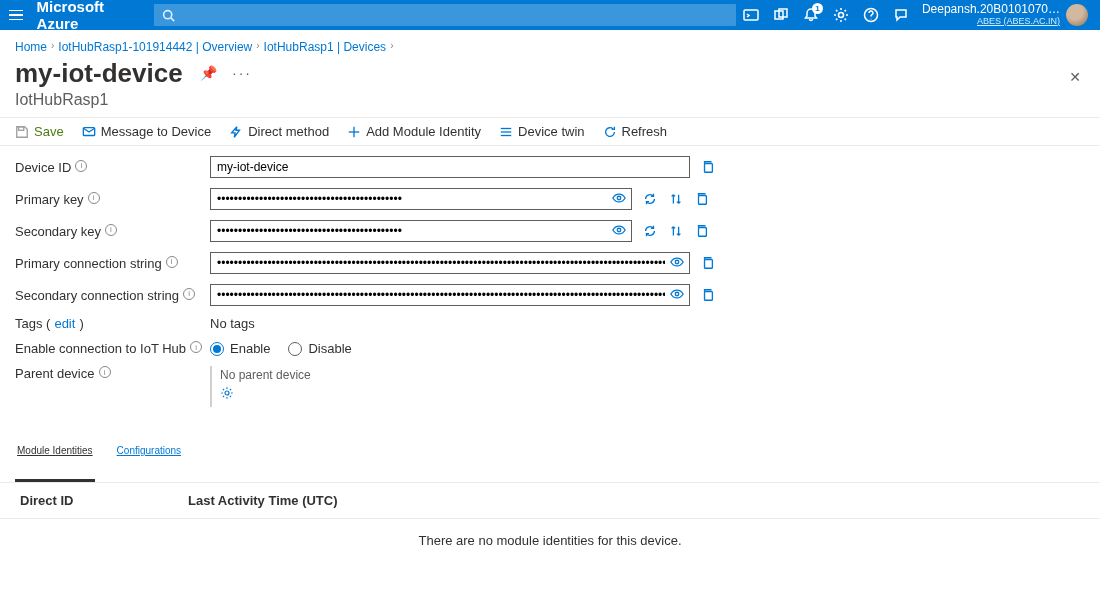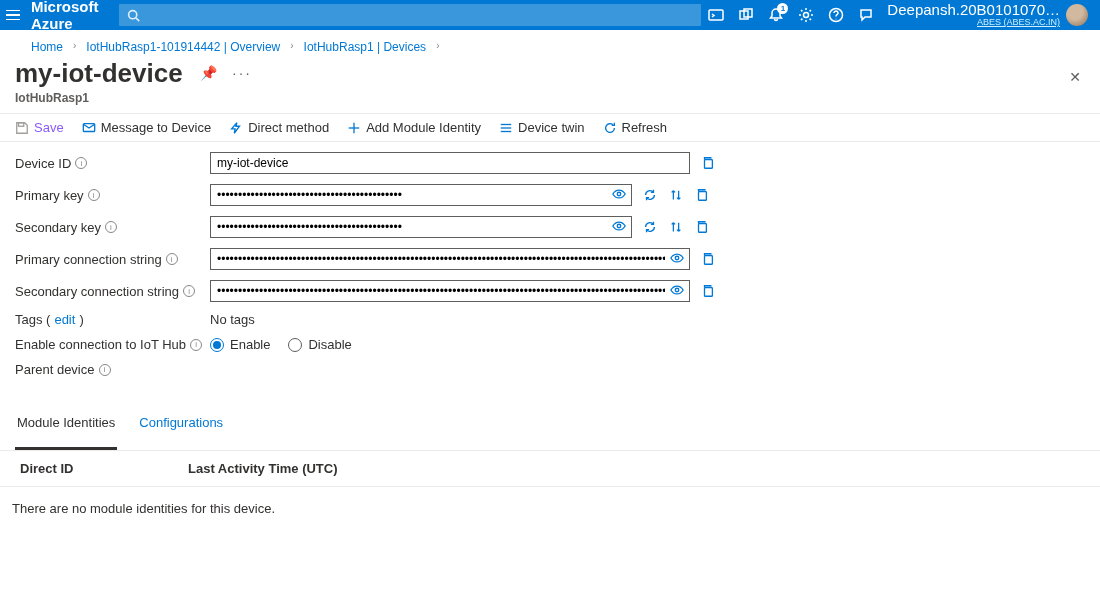--- a/index.html
+++ b/index.html
@@ -13,49 +13,49 @@
 .search-wrap { flex: 0 0 582px; height: 22px; background: #3a97db; display: flex; align-items: center; border-radius: 1px; padding: 0 8px; }
 .search-wrap svg { width: 13px; height: 13px; fill: none; stroke: #dbeeff; stroke-width: 2; margin-right: 6px; }
 .search-wrap input { background: transparent; border: none; outline: none; color: #fff; font-size: 12px; width: 100%; }
 .search-wrap input::placeholder { color: #dbeeff; font-style: italic; }
 .top-right { margin-left: auto; display: flex; align-items: center; gap: 0; }
 .top-icon { width: 30px; height: 30px; display: flex; align-items: center; justify-content: center; cursor: pointer; position: relative; }
 .top-icon svg { width: 16px; height: 16px; fill: none; stroke: #fff; stroke-width: 1.5; }
 .badge { position: absolute; top: 3px; right: 3px; width: 11px; height: 11px; background: #fff; color: #0078d4; border-radius: 50%; font-size: 8px; display: flex; align-items: center; justify-content: center; font-weight: 600; }
 .user-block { display: flex; align-items: center; padding: 0 6px; cursor: pointer; }
 .user-text { text-align: right; margin-right: 6px; }
-.user-name { font-size: 15px; color: #fff; line-height: 1.1; }
+.user-name { font-size: 12px; color: #fff; line-height: 1.1; }
 .user-org { font-size: 9px; color: #ccefff; text-transform: uppercase; line-height: 1.1; text-decoration: underline; }
 .avatar { width: 22px; height: 22px; border-radius: 50%; background: radial-gradient(circle at 40% 35%, #d1b9a0 40%, #8a6d4f 100%); }
 
 
-.crumbs { padding: 10px 31px 4px; display: flex; gap: 10px; font-size: 12px; }
+.crumbs { padding: 10px 15px 4px; display: flex; gap: 4px; font-size: 12px; }
 .crumbs a { color: #0078d4; text-decoration: none; cursor: pointer; }
 .crumbs .chev { color: #888; font-size: 10px; }
 
 
 .title-row { display: flex; align-items: baseline; padding: 0 15px; }
 .title { font-size: 26px; font-weight: 600; }
 .pin { margin-left: 18px; color: #605e5c; cursor: pointer; font-size: 14px; position: relative; top: -4px; }
 .dots { margin-left: 14px; color: #605e5c; cursor: pointer; font-size: 14px; letter-spacing: 2px; position: relative; top: -4px; }
 .close-x { margin-left: auto; margin-right: 4px; color: #605e5c; cursor: pointer; font-size: 14px; }
-.subtitle { padding: 2px 15px 8px; font-size: 12px; color: #605e5c; font-weight: bold; }
+.subtitle { padding: 2px 15px 8px; font-size: 16px; color: #605e5c; }
 
 
 .toolbar { border-top: 1px solid #edebe9; border-bottom: 1px solid #edebe9; padding: 6px 15px; display: flex; align-items: center; gap: 18px; }
 .tbtn { display: flex; align-items: center; gap: 5px; font-size: 13px; color: #323130; cursor: pointer; }
-.tbtn.disabled { color: #8b5cf6; }
+.tbtn.disabled { color: #4d7c0f; }
 .tbtn svg { width: 14px; height: 14px; }
 .tbtn .ico-blue { stroke: #0078d4; fill: none; stroke-width: 1.5; }
 .tbtn .ico-gray { stroke: #a19f9d; fill: none; stroke-width: 1.5; }
 
 
 .form { padding: 10px 15px; }
 .frow { display: flex; align-items: center; margin-bottom: 10px; }
-.flabel { width: 195px; font-size: 13px; color: #323130; display: flex; align-items: center; gap: 4px; }
+.flabel { width: 195px; font-size: 13px; color: #323130; display: flex; gap: 4px; }
 .info-ic { width: 12px; height: 12px; border: 1px solid #888; border-radius: 50%; display: inline-flex; align-items: center; justify-content: center; font-size: 8px; color: #888; }
 .finput { width: 480px; height: 22px; border: 1px solid #605e5c; background: #fff; padding: 0 6px; font-size: 12px; font-family: inherit; }
 .finput.short { width: 422px; }
 .finput.hasEye { padding-right: 24px; }
 .eye-wrap { position: relative; display: inline-block; }
 .eye { position: absolute; right: 6px; top: 3px; width: 14px; height: 14px; cursor: pointer; }
 .eye svg { stroke: #0078d4; fill: none; stroke-width: 1.5; }
 .fact { width: 16px; height: 16px; margin-left: 10px; cursor: pointer; display: inline-flex; align-items: center; justify-content: center; }
 .fact svg { width: 14px; height: 14px; stroke: #0078d4; fill: none; stroke-width: 1.5; }
 .tags-edit { color: #0078d4; cursor: pointer; }
@@ -63,31 +63,31 @@
 .radio { display: flex; align-items: center; gap: 6px; cursor: pointer; text-align: right; }
 .rdot { width: 14px; height: 14px; border: 1px solid #605e5c; border-radius: 50%; display: inline-flex; align-items: center; justify-content: center; }
 .rdot.sel { border-color: #0078d4; }
 .rdot.sel::after { content: ""; width: 8px; height: 8px; border-radius: 50%; background: #0078d4; }
 .parent-box { border-left: 2px solid #d2d0ce; padding: 2px 0 4px 8px; }
 .parent-text { color: #605e5c; font-size: 12px; margin-bottom: 4px; }
 .gear { width: 14px; height: 14px; color: #0078d4; cursor: pointer; }
 
 
 .tabs { display: flex; gap: 20px; padding: 18px 15px 0; border-bottom: 1px solid #edebe9; }
-.tab { padding: 0 2px 17px; font-size: 13px; cursor: pointer; }
+.tab { padding: 0 2px 23px; font-size: 10px; cursor: pointer; text-decoration: underline; }
 .tab.active { border-bottom: 3px solid #323130; font-weight: 400; }
 .tab.inactive { color: #0078d4; }
 
 
 .thead { display: flex; padding: 10px 20px; font-size: 13px; font-weight: 600; border-bottom: 1px solid #edebe9; }
 .tc1 { width: 168px; }
 .tc2 { width: 168px; }
 .tc3 { width: 168px; }
 .tc4 { width: 168px; }
-.empty { padding: 14px 12px; font-size: 13px; color: #323130; }
+.empty { padding: 14px 12px; font-size: 13px; color: #323130; text-align: center; }
 </style>
 </head>
 <body>
 
 <div class="topbar">
   <div class="hamburger">
       <span></span>
       <span></span>
       <span></span>
     </div>
@@ -343,20 +343,27 @@
           <span>Disable</span>
         </div>
     </div>
   </div>
 
   <div class="frow" style="align-items:flex-start;">
     <div class="flabel">
         <span>Parent device</span>
         <span class="info-ic">i</span>
       </div>
+    <div class="parent-box">
+      <div class="parent-text">No parent device</div>
+      <svg class="gear" viewBox="0 0 16 16" fill="none" stroke="#0078d4" stroke-width="1.3">
+          <circle cx="8" cy="8" r="2.3"></circle>
+          <path d="M8 1.5v1.8M8 12.7v1.8M1.5 8h1.8M12.7 8h1.8M3.4 3.4l1.3 1.3M11.3 11.3l1.3 1.3M3.4 12.6l1.3-1.3M11.3 4.7l1.3-1.3"></path>
+        </svg>
+    </div>
   </div>
 </div>
 
 <div class="tabs">
   <div class="tab active">Module Identities</div>
   <div class="tab inactive">Configurations</div>
 </div>
 
 <div class="thead">
   <div class="tc1">Direct ID</div>

